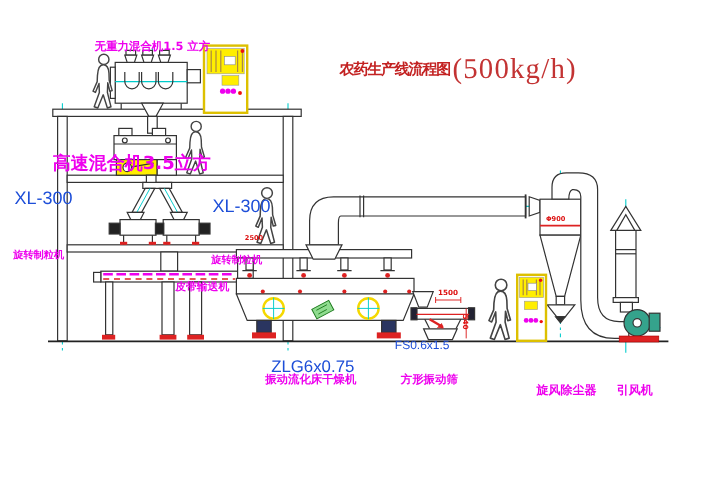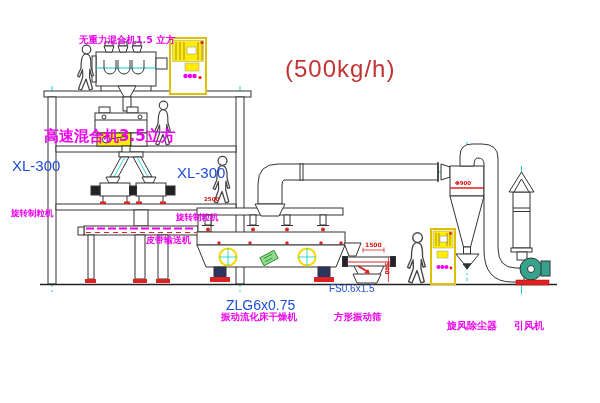--- a/index.html
+++ b/index.html
@@ -6,21 +6,21 @@
   .stage{position:relative;width:600px;height:403px;background:#ffffff;overflow:hidden;
          font-family:"DejaVu Sans",sans-serif;}
   .stage svg{position:absolute;left:0;top:0;}
   .lbl{position:absolute;white-space:nowrap;line-height:1;}
   .mag{color:#ee00ee;font-weight:bold;margin-top:24px;}
   .model{color:#1d4ed8;font-weight:normal;font-family:Liberation Sans, sans-serif;}
   .dim{color:#dd1111;font-weight:bold;font-family:"DejaVu Sans",sans-serif;}
   .title-row{position:absolute;left:283px;top:45px;display:flex;align-items:center;}
   .t-cn{font-size:12.5px;font-weight:bold;color:#c32222;letter-spacing:-1px;}
   .t-cap{font-size:24px;font-weight:normal;color:#c33333;margin-left:2px;letter-spacing:1px;
-         font-family:Liberation Sans, sans-serif;margin-top:10px;}
+         font-family:Liberation Serif, serif;}
 </style>
 </head>
 <body>
 
 <div class="stage">
 
 <svg width="600" height="403" viewBox="0 0 600 403">
   <defs>
     <g id="person" stroke="#444" stroke-width="1.2" fill="#ffffff" stroke-linejoin="round" stroke-linecap="round">
       <circle cx="0.5" cy="-41.5" r="4.3"></circle>
@@ -245,20 +245,21 @@
     </g>
   </g>
 
   <use href="#person" transform="translate(86,91)"></use>
   <use href="#person" transform="translate(163,146) scale(0.98)"></use>
   <use href="#person" transform="translate(222,204) scale(1.04)"></use>
   <use href="#person" transform="translate(417,284) scale(1.12)"></use>
 </svg>
 
 <div class="title-row">
+  <span class="t-cn">农药生产线流程图</span>
   <span class="t-cap">(500kg/h)</span>
 </div>
 
 <div class="lbl mag" style="left:79px;top:11px;font-size:9.5px">无重力混合机1.5 立方</div>
 <div class="lbl mag" style="left:44px;top:105px;font-size:15px">高速混合机3.5立方</div>
 
 <div class="lbl model" style="left:12px;top:158px;font-size:15px">XL-300</div>
 <div class="lbl mag" style="left:11px;top:185px;font-size:8.5px">旋转制粒机</div>
 
 <div class="lbl model" style="left:177px;top:165px;font-size:15px">XL-300</div>

